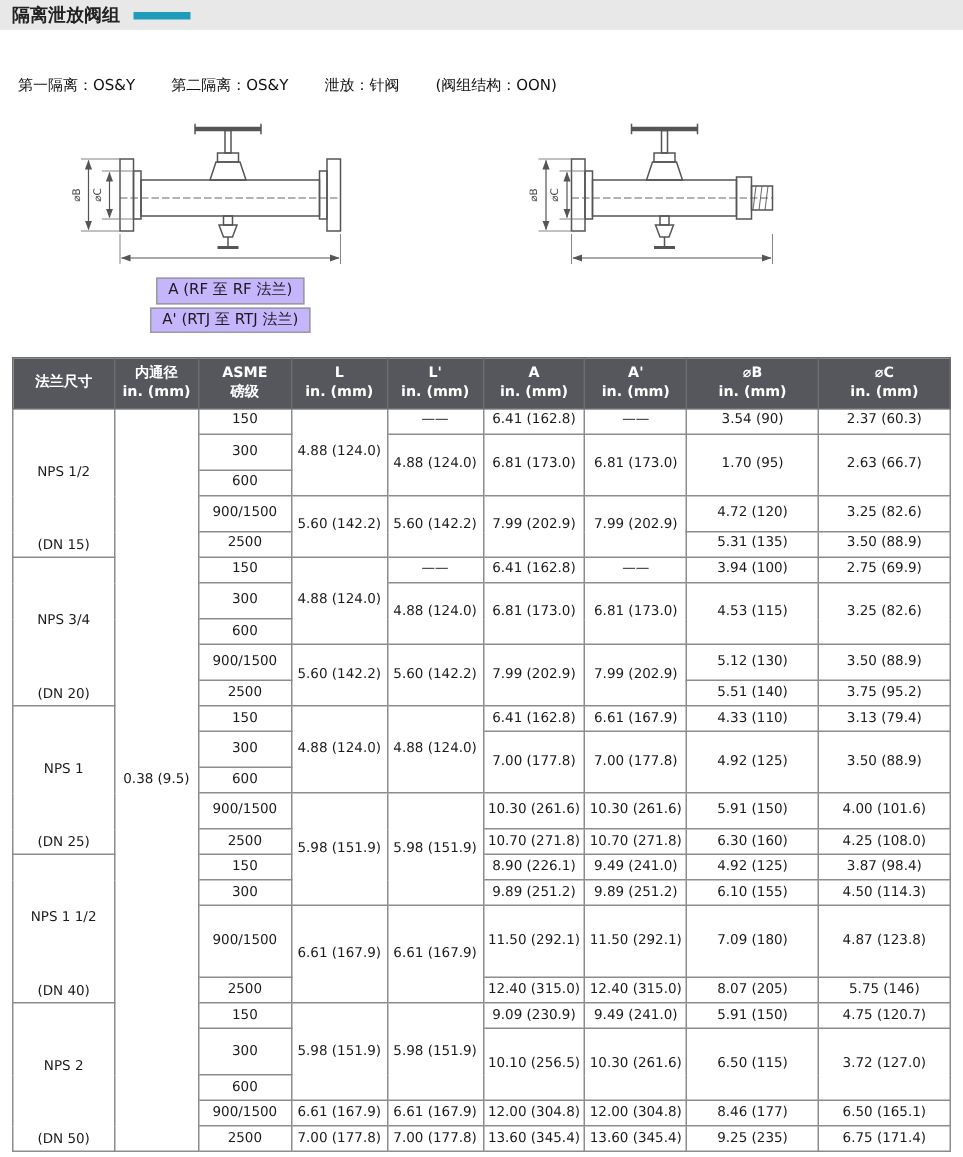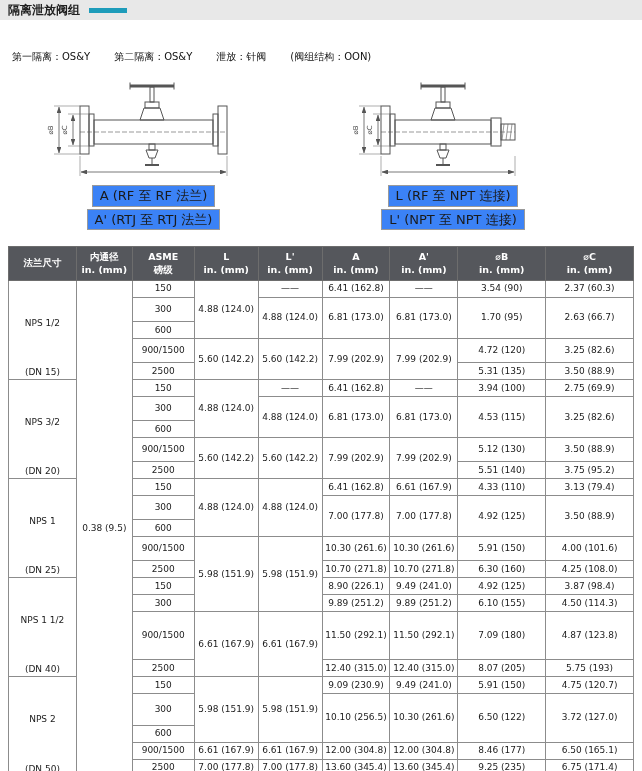--- a/index.html
+++ b/index.html
@@ -16,21 +16,21 @@
 
   
   .specline { display:flex; gap:24px; padding:0 12px; margin-top:30px; font-size:10px; color:#111; }
 
   
   .drawings { display:flex; padding-left:46px; gap:92px; margin-top:12px; }
   .drawing { display:flex; flex-direction:column; align-items:center; }
   .drawing svg { display:block; }
   svg text { font-family:"DejaVu Sans","Liberation Sans",sans-serif; font-size:7px; fill:#444; }
   .dim-captions { display:flex; flex-direction:column; align-items:center; gap:2px; margin-top:1px; }
-  .dim-caption { border:1px solid #9a9a9a; font-size:13px; padding:1px 7px; line-height:1.35; background:#3b82f6; white-space:nowrap; }
+  .dim-caption { border:1px solid #9a9a9a; font-size:10px; padding:1px 7px; line-height:1.35; background:#c4b5fd; white-space:nowrap; }
 
   
   table { border-collapse:collapse; table-layout:fixed; margin:16px 8px 0 8px; }
   col.c-grp{width:68px} col.c-bore{width:56px} col.c-cls{width:62px}
   col.c-l{width:64px} col.c-lp{width:64px} col.c-a{width:68px}
   col.c-ap{width:68px} col.c-b{width:88px} col.c-c{width:88px}
   th, td { border:1px solid #8c8c8c; text-align:center; vertical-align:middle; }
   thead th { background:#55575c; color:#fff; font-size:9.5px; font-weight:bold; height:34px; border-color:#6d6d6d; padding:2px; line-height:1.35; }
   tbody td { font-size:9px; height:17px; padding:0 2px; line-height:1.25; background:#fff; }
   td.grp div { line-height:1.45;margin-top:36px; }
@@ -146,24 +146,20 @@
           <line x1="162" y1="80" x2="162" y2="100"></line>
       </g>
       <g stroke="#555" stroke-width="0.8" fill="none">
         <line x1="11" y1="31" x2="11" y2="77" marker-start="url(#aR)" marker-end="url(#aR)"></line>
         <line x1="25" y1="39" x2="25" y2="69" marker-start="url(#aR)" marker-end="url(#aR)"></line>
         <line x1="29" y1="96" x2="161" y2="96" marker-start="url(#aR)" marker-end="url(#aR)"></line>
       </g>
       <text x="5" y="54" text-anchor="middle" transform="rotate(-90 5 54)">⌀B</text>
       <text x="19" y="54" text-anchor="middle" transform="rotate(-90 19 54)">⌀C</text>
     </svg>
-    <div class="dim-captions">
-      <div class="dim-caption">L (RF 至 NPT 连接)</div>
-      <div class="dim-caption">L' (NPT 至 NPT 连接)</div>
-    </div>
   </div>
 </div>
 
 <table>
   <colgroup>
     <col class="c-grp">
       <col class="c-bore">
       <col class="c-cls">
     <col class="c-l">
       <col class="c-lp">
@@ -249,21 +245,21 @@
       <td>3.25 (82.6)</td>
     </tr>
     <tr>
       <td>2500</td>
       <td>5.31 (135)</td>
       <td>3.50 (88.9)</td>
     </tr>
 
     <tr>
       <td class="grp" rowspan="5">
-        <div>NPS 3/2</div>
+        <div>NPS 3/4</div>
         <div>(DN 20)</div>
       </td>
       <td>150</td>
       <td rowspan="3">4.88 (124.0)</td>
       <td>——</td>
       <td>6.41 (162.8)</td>
       <td>——</td>
       <td>3.94 (100)</td>
       <td>2.75 (69.9)</td>
     </tr>
@@ -358,41 +354,41 @@
       <td>11.50 (292.1)</td>
       <td>11.50 (292.1)</td>
       <td>7.09 (180)</td>
       <td>4.87 (123.8)</td>
     </tr>
     <tr>
       <td>2500</td>
       <td>12.40 (315.0)</td>
       <td>12.40 (315.0)</td>
       <td>8.07 (205)</td>
-      <td>5.75 (193)</td>
+      <td>5.75 (146)</td>
     </tr>
 
     <tr>
       <td class="grp" rowspan="5">
         <div>NPS 2</div>
         <div>(DN 50)</div>
       </td>
       <td>150</td>
       <td rowspan="3">5.98 (151.9)</td>
       <td rowspan="3">5.98 (151.9)</td>
       <td>9.09 (230.9)</td>
       <td>9.49 (241.0)</td>
       <td>5.91 (150)</td>
       <td>4.75 (120.7)</td>
     </tr>
     <tr>
       <td>300</td>
       <td rowspan="2">10.10 (256.5)</td>
       <td rowspan="2">10.30 (261.6)</td>
-      <td rowspan="2">6.50 (122)</td>
+      <td rowspan="2">6.50 (115)</td>
       <td rowspan="2">3.72 (127.0)</td>
     </tr>
     <tr>
       <td>600</td>
     </tr>
     <tr>
       <td>900/1500</td>
       <td>6.61 (167.9)</td>
       <td>6.61 (167.9)</td>
       <td>12.00 (304.8)</td>

